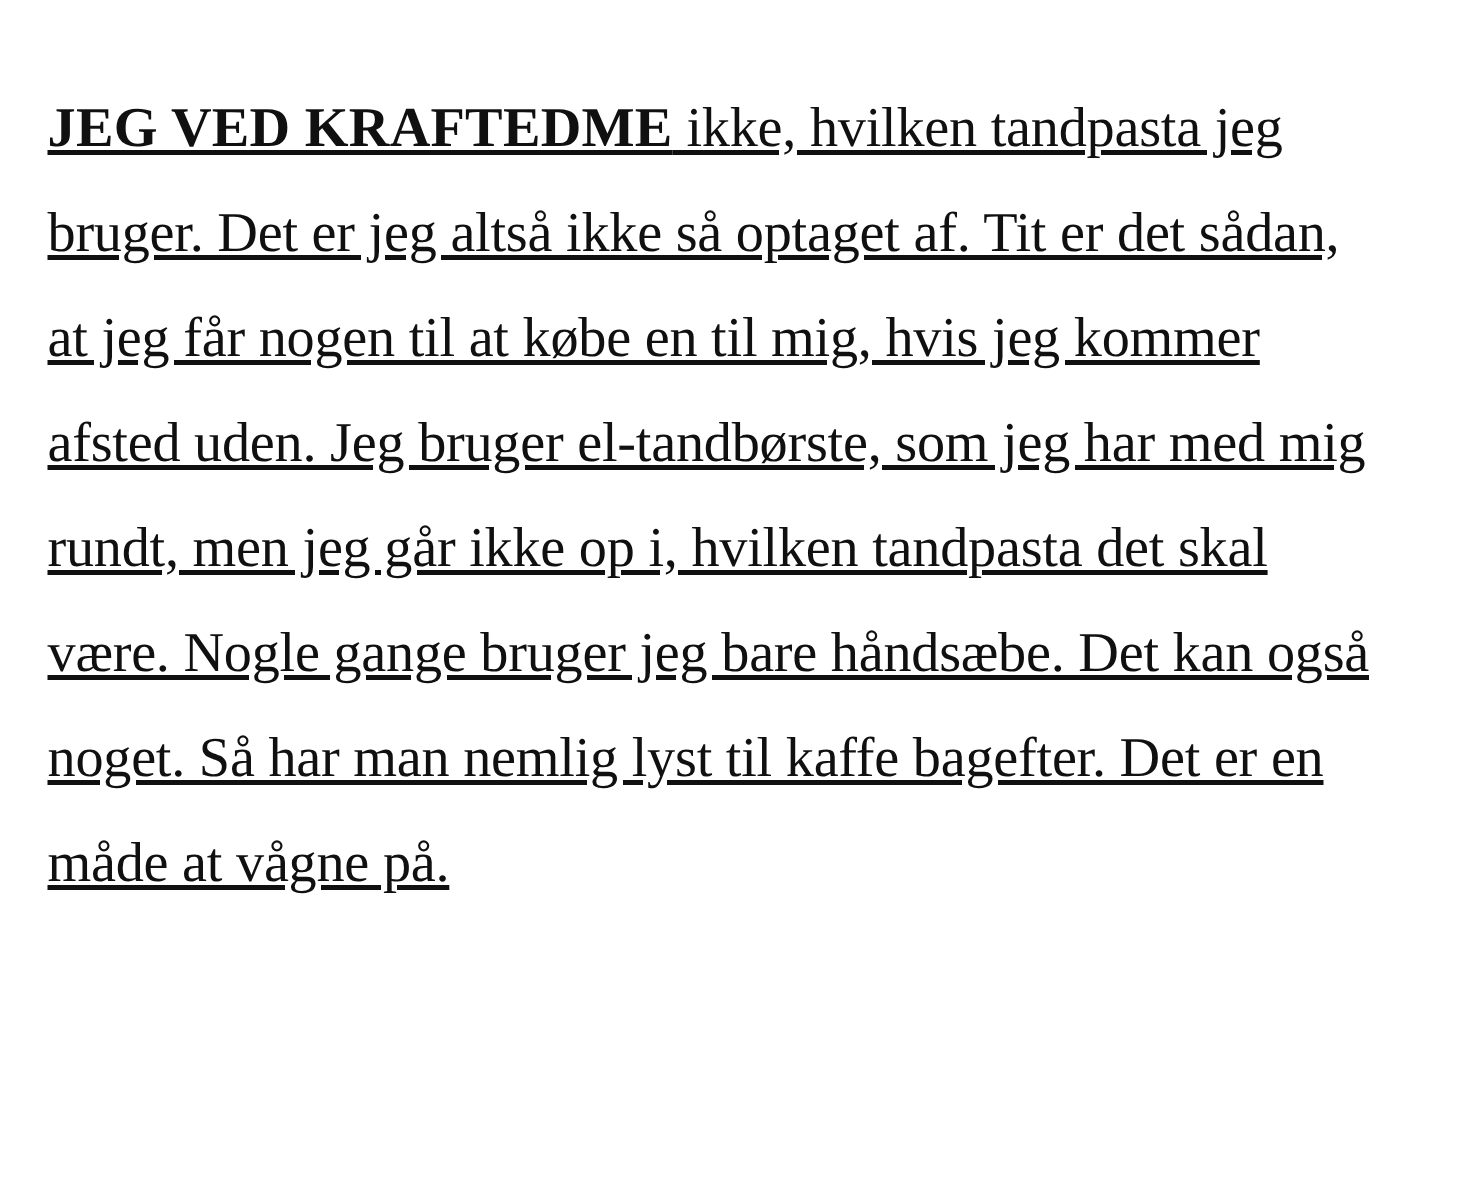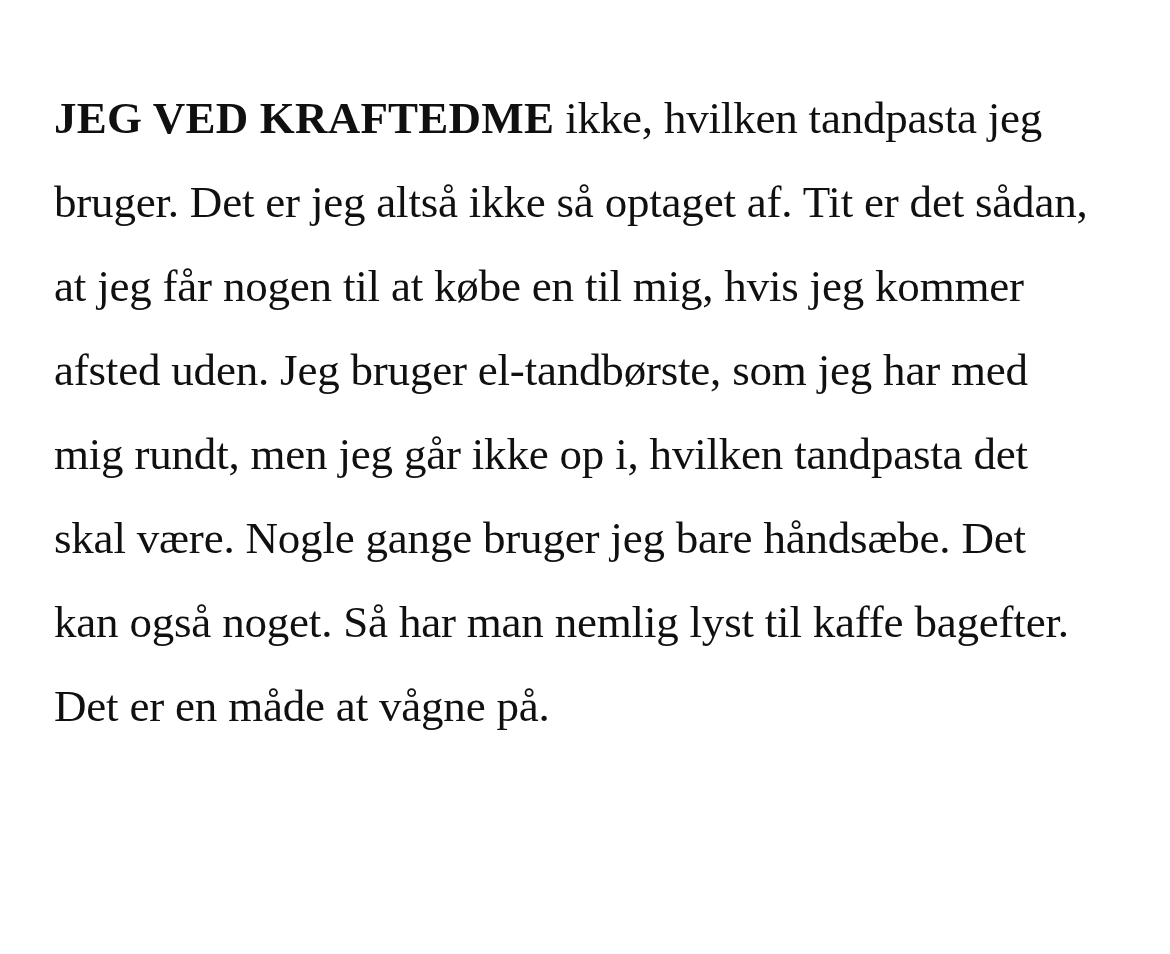--- a/index.html
+++ b/index.html
@@ -18,27 +18,28 @@
     box-sizing: border-box;
     width: 1170px;
     height: 954px;
     padding: 60px 62px 0 38px;
     background: #ffffff;
   }
   .article-body {
     margin: 0;
   }
   .article-paragraph {
-    margin: 16px;
+    margin: 0;
     font-size: 45px;
     line-height: 84px;
     letter-spacing: -0.2px;
     text-align: left;
     color: #101010;
     font-weight: 400;
+    text-decoration: underline;
   }
   .lede {
     font-weight: 700;
     letter-spacing: 0.2px;
   }
 </style>
 </head>
 <body>
 
 <div class="page">

